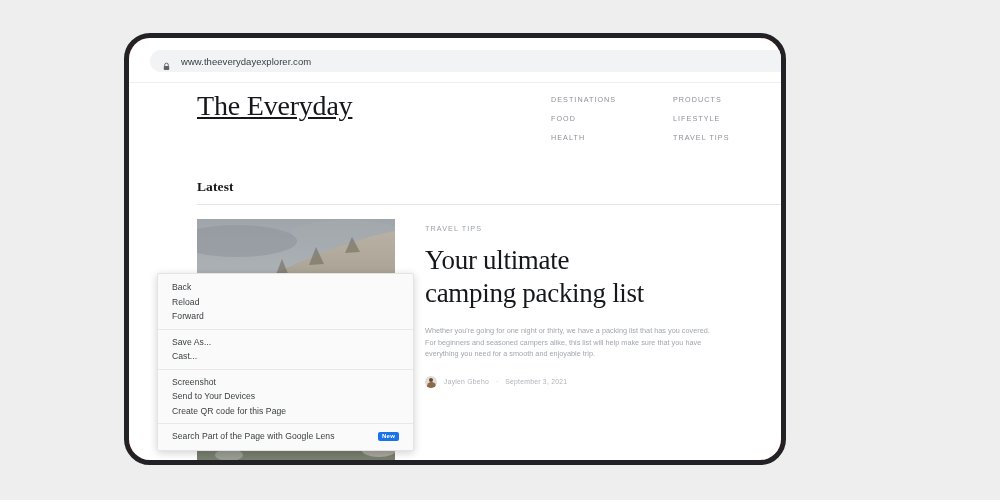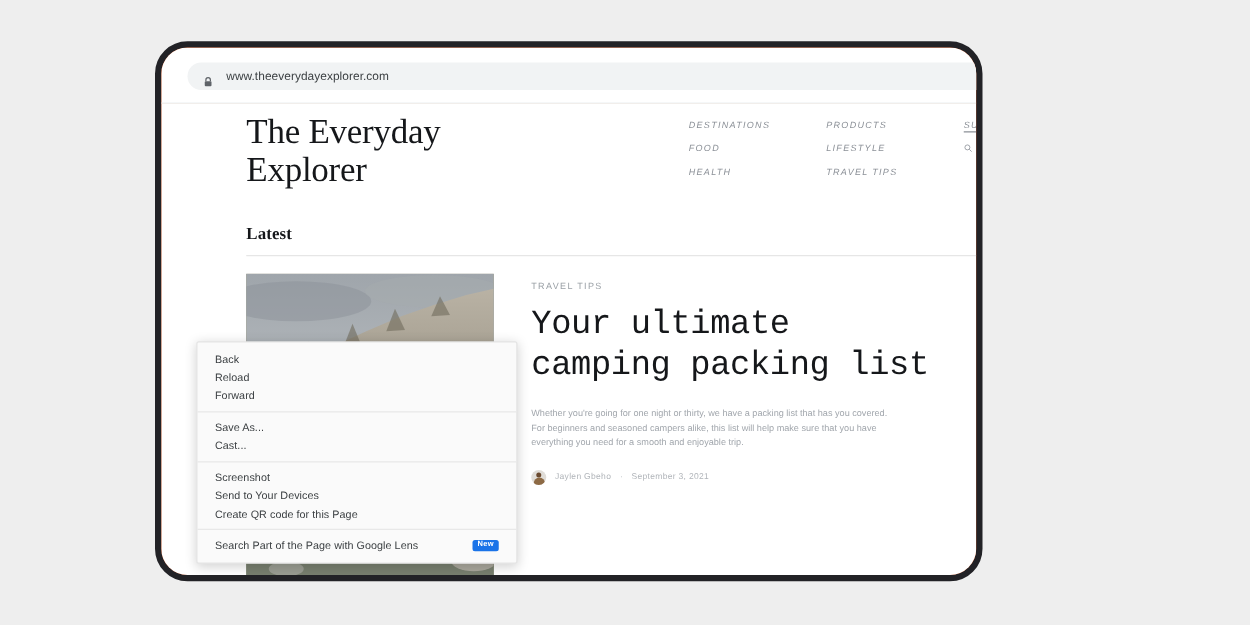--- a/index.html
+++ b/index.html
@@ -132,29 +132,28 @@
     position: absolute;
     left: 68px;
     top: 7px;
     width: 230px;
     font-family: "Liberation Serif", serif;
     font-size: 28px;
     line-height: 31px;
     color: #15171a;
     letter-spacing: -0.2px;
   }
-  #site-logo .logo-line { display: block; }
+  #site-logo .logo-line { display: block; text-decoration: underline; }
 
   #main-nav {
     position: absolute;
     left: 422px;
     top: 12px;
     display: flex;
-    gap: 36px;
-    font-style: italic;
+    gap: 48px;
   }
   .nav-col {
     display: flex;
     flex-direction: column;
     gap: 10px;
     min-width: 74px;
   }
   .nav-link {
     font-size: 7.2px;
     letter-spacing: 1.05px;
@@ -225,21 +224,21 @@
     width: 392px;
   }
   #post-category {
     font-size: 7.2px;
     letter-spacing: 1.1px;
     color: #9aa0a6;
     text-transform: uppercase;
     margin-top: 5px;
   }
   #post-title {
-    font-family: Liberation Mono, monospace;
+    font-family: Liberation Serif, serif;
     font-size: 27px;
     line-height: 33px;
     color: #15171a;
     margin-top: 11px;
     letter-spacing: -0.3px;
   }
   #post-excerpt {
     font-size: 7.3px;
     line-height: 11.6px;
     color: #a2a7ad;
@@ -352,21 +351,20 @@
       <i></i>
       <i></i>
     </div>
   </div>
 
   <div id="page-viewport">
 
     <div id="site-header">
       <div id="site-logo">
         <span class="logo-line">The Everyday</span>
-        <span class="logo-line">Explorer</span>
       </div>
 
       <div id="main-nav">
         <div class="nav-col">
           <a class="nav-link">DESTINATIONS</a>
           <a class="nav-link">FOOD</a>
           <a class="nav-link">HEALTH</a>
         </div>
         <div class="nav-col">
           <a class="nav-link">PRODUCTS</a>

